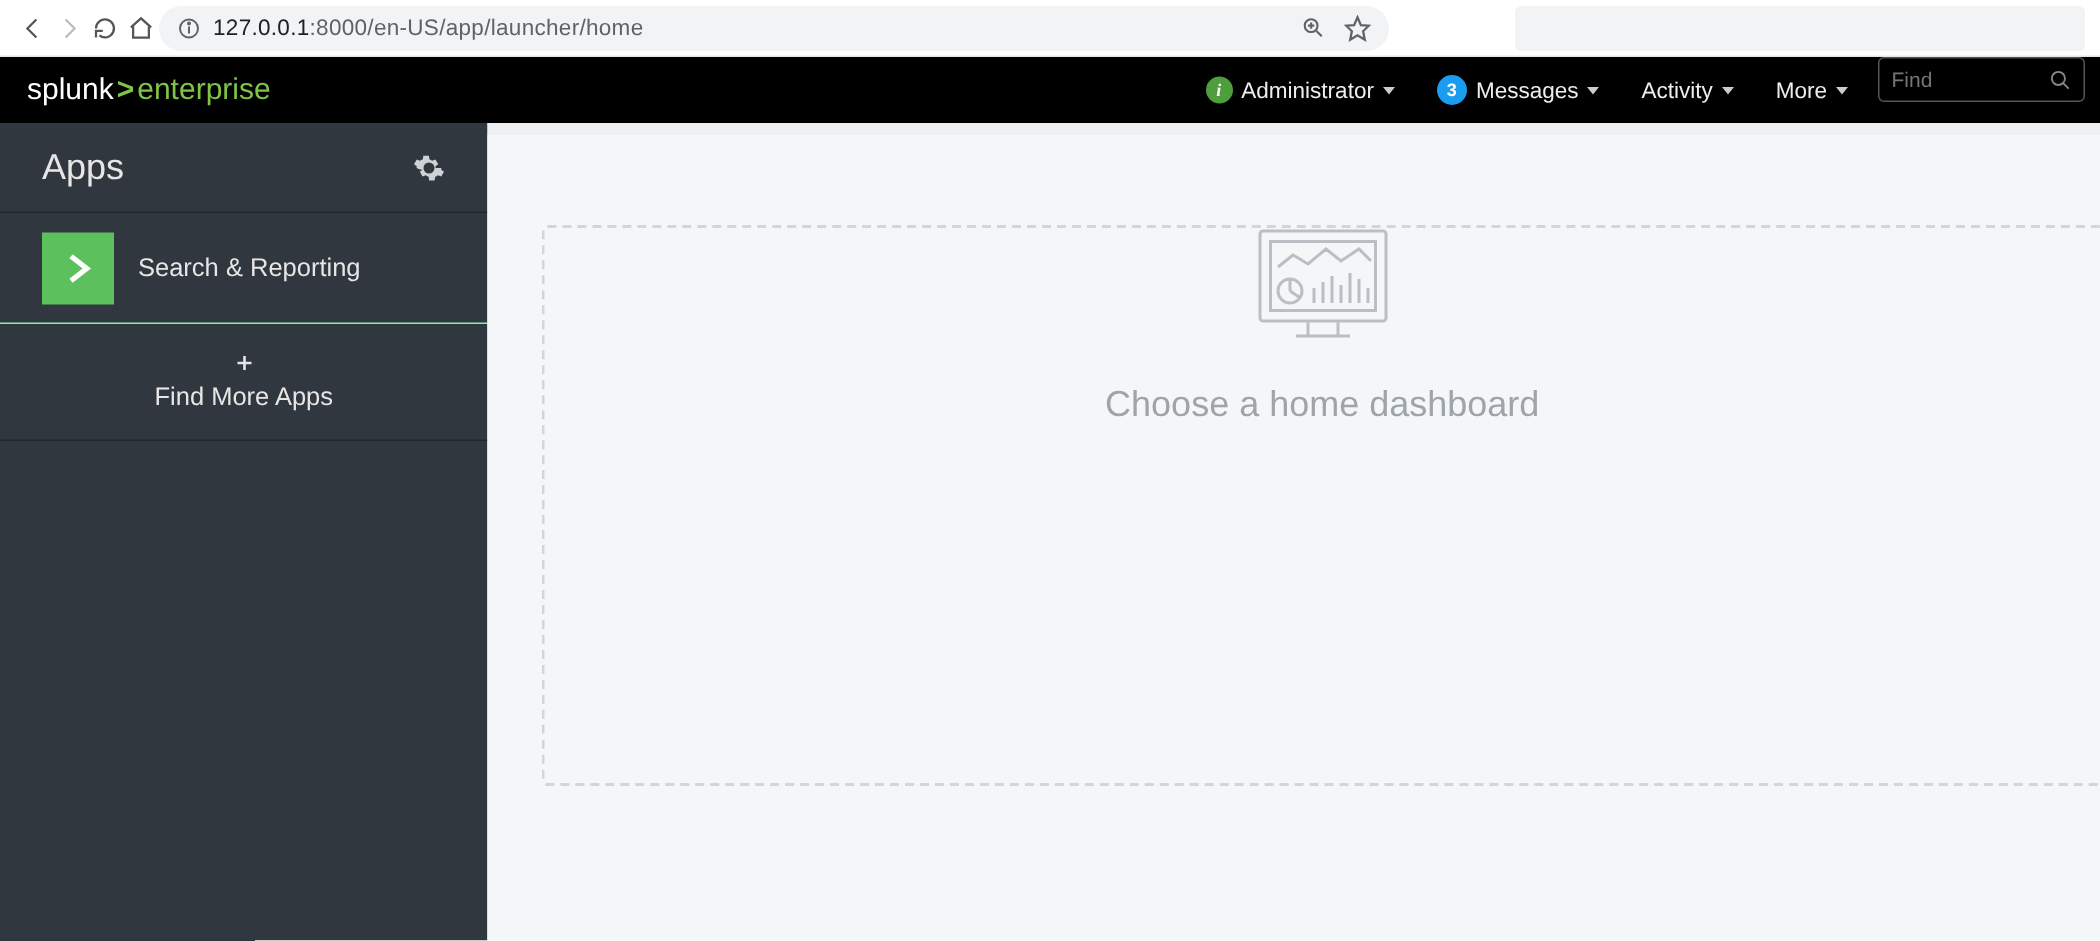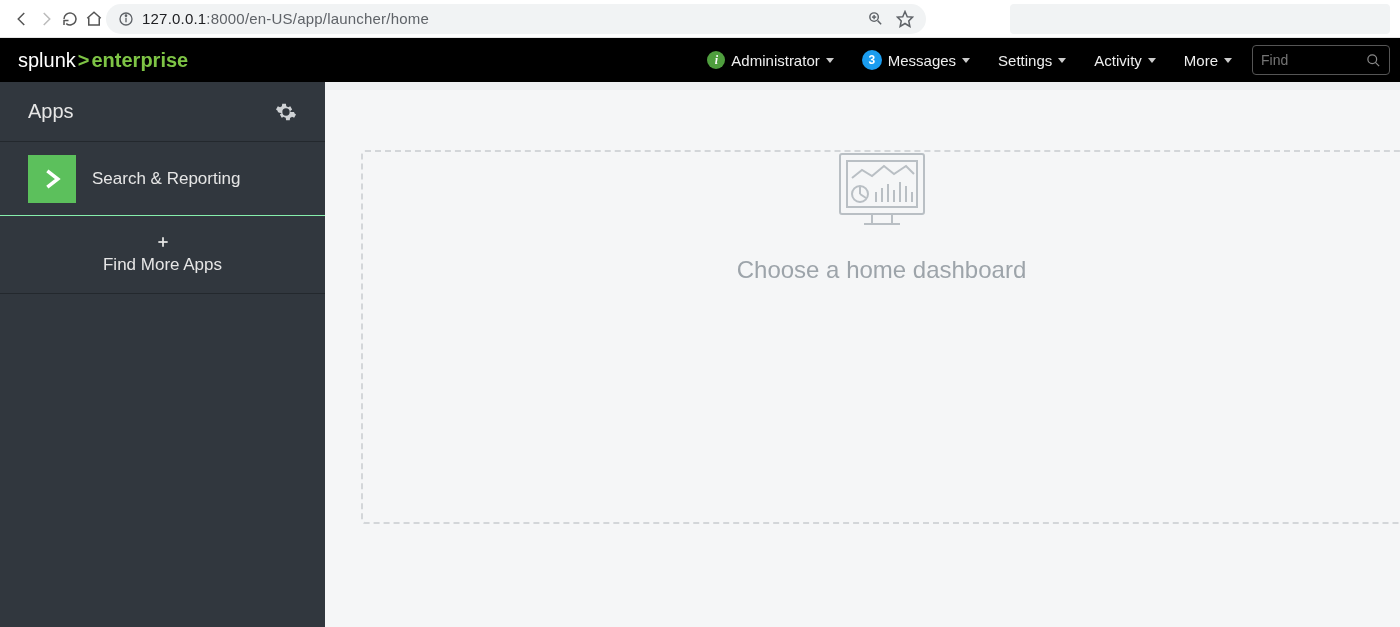--- a/index.html
+++ b/index.html
@@ -10,41 +10,41 @@
   .nav-btn { width: 24px; height: 24px; display:flex; align-items:center; justify-content:center; color:#555; cursor:pointer; }
   .nav-btn.disabled { color:#bbb; }
   .url-bar { flex: 0 0 820px; height: 30px; background:#f1f3f4; border-radius:15px; display:flex; align-items:center; padding:0 12px; gap:8px; color:#202124;}
   .url-text { font-size:15px; color:#5f6368; letter-spacing:0.2px;}
   .url-text .dark { color:#202124; }
   .url-actions { margin-left:auto; display:flex; gap:12px; color:#5f6368;}
   .browser-spacer { flex:1; }
   .browser-gray { width:380px; height:30px; background:#f1f3f4; border-radius:4px; }
 
   
-  .topbar { height: 44px; background:#000; display:flex; align-items:center; color:#fff; }
+  .topbar { height: 44px; background:#000; display:flex; color:#fff; }
   .logo { display:flex; align-items:center; padding:0 18px; font-size:20px; }
   .logo-a { color:#fff; font-weight:400; }
   .logo-ch { color:#7ec445; font-weight:700; padding:0 2px;}
-  .logo-b { color:#7ec445; font-weight:700;}
+  .logo-b { color:#7ec445; font-weight:400;}
   .top-spacer { flex:1; }
   .top-item { display:flex; align-items:center; gap:6px; padding:0 14px; font-size:15px; color:#eee; height:44px; cursor:pointer;}
   .caret { width:0; height:0; border-left:4px solid transparent; border-right:4px solid transparent; border-top:5px solid #ccc; }
   .badge-i { width:18px; height:18px; border-radius:50%; background:#4f9e3e; color:#fff; font-size:12px; font-weight:bold; display:flex; align-items:center; justify-content:center; font-style:italic; font-family:serif;}
   .badge-n { width:20px; height:20px; border-radius:50%; background:#1a9cef; color:#fff; font-size:12px; font-weight:600; display:flex; align-items:center; justify-content:center;}
   .find-box { width:138px; height:30px; border:1px solid #555; border-radius:4px; display:flex; align-items:center; padding:0 8px; margin:0 10px 0 6px; gap:6px;}
   .find-box input { background:transparent; border:none; outline:none; color:#ddd; font-size:14px; width:90px;}
   .find-box .sicon { margin-left:auto; color:#888;}
   
   
   .explore-pop { position:absolute; right:0; top:82px; background:#fff; border:1px solid #d6d6d6; box-shadow:0 2px 6px rgba(0,0,0,.12); padding:12px 22px; font-size:17px; color:#333; cursor:pointer;}
 
   
   .main { display:flex; height: calc(627px - 38px - 44px); }
   .sidebar { width:325px; background:#31373e; color:#e6e6e6; display:flex; flex-direction:column;}
-  .side-head { height:60px; display:flex; align-items:center; padding:0 28px; font-size:20px; border-bottom:1px solid #23282d; font-weight:500;}
+  .side-head { height:60px; display:flex; align-items:center; padding:0 28px; font-size:24px; border-bottom:1px solid #23282d; font-weight:500;}
   .side-head .gear { margin-left:auto; color:#cfd2d5; cursor:pointer; }
   .side-item { height:74px; display:flex; align-items:center; padding:0 28px; gap:16px; border-bottom:1px solid #86efac; cursor:pointer; font-size:17px;}
   .app-icon { width:48px; height:48px; background:#5cc05c; color:#fff; display:flex; align-items:center; justify-content:center; font-size:30px; font-weight:300;}
   .side-more { height:78px; display:flex; align-items:center; justify-content:center; gap:6px; border-bottom:1px solid #23282d; cursor:pointer; font-size:17px; color:#e6e6e6;flex-direction:column;}
   
   .content { flex:1; background:#eef0f2; position:relative; }
   .content-inner { position:absolute; inset:8px 0 0 0; background:#f5f6f7; }
   .dash-card { position:absolute; left:36px; right:0; top:60px; height:374px; border:2px dashed #d3d6d9; border-right:none; border-radius:4px 0 0 4px; display:flex; flex-direction:column; align-items:center; justify-content:flex-start; color:#98a0a6;}
   .dash-icon { margin-bottom:28px; }
   .dash-text { font-size:24px; color:#9da4aa; }
@@ -108,24 +108,20 @@
   </div>
   <div class="top-spacer"></div>
   <div class="top-item">
     <span class="badge-i">i</span>
     <span>Administrator</span>
     <span class="caret"></span>
   </div>
   <div class="top-item">
     <span class="badge-n">3</span>
     <span>Messages</span>
-    <span class="caret"></span>
-  </div>
-  <div class="top-item">
-    <span>Settings</span>
     <span class="caret"></span>
   </div>
   <div class="top-item">
     <span>Activity</span>
     <span class="caret"></span>
   </div>
   <div class="top-item">
     <span>More</span>
     <span class="caret"></span>
   </div>

